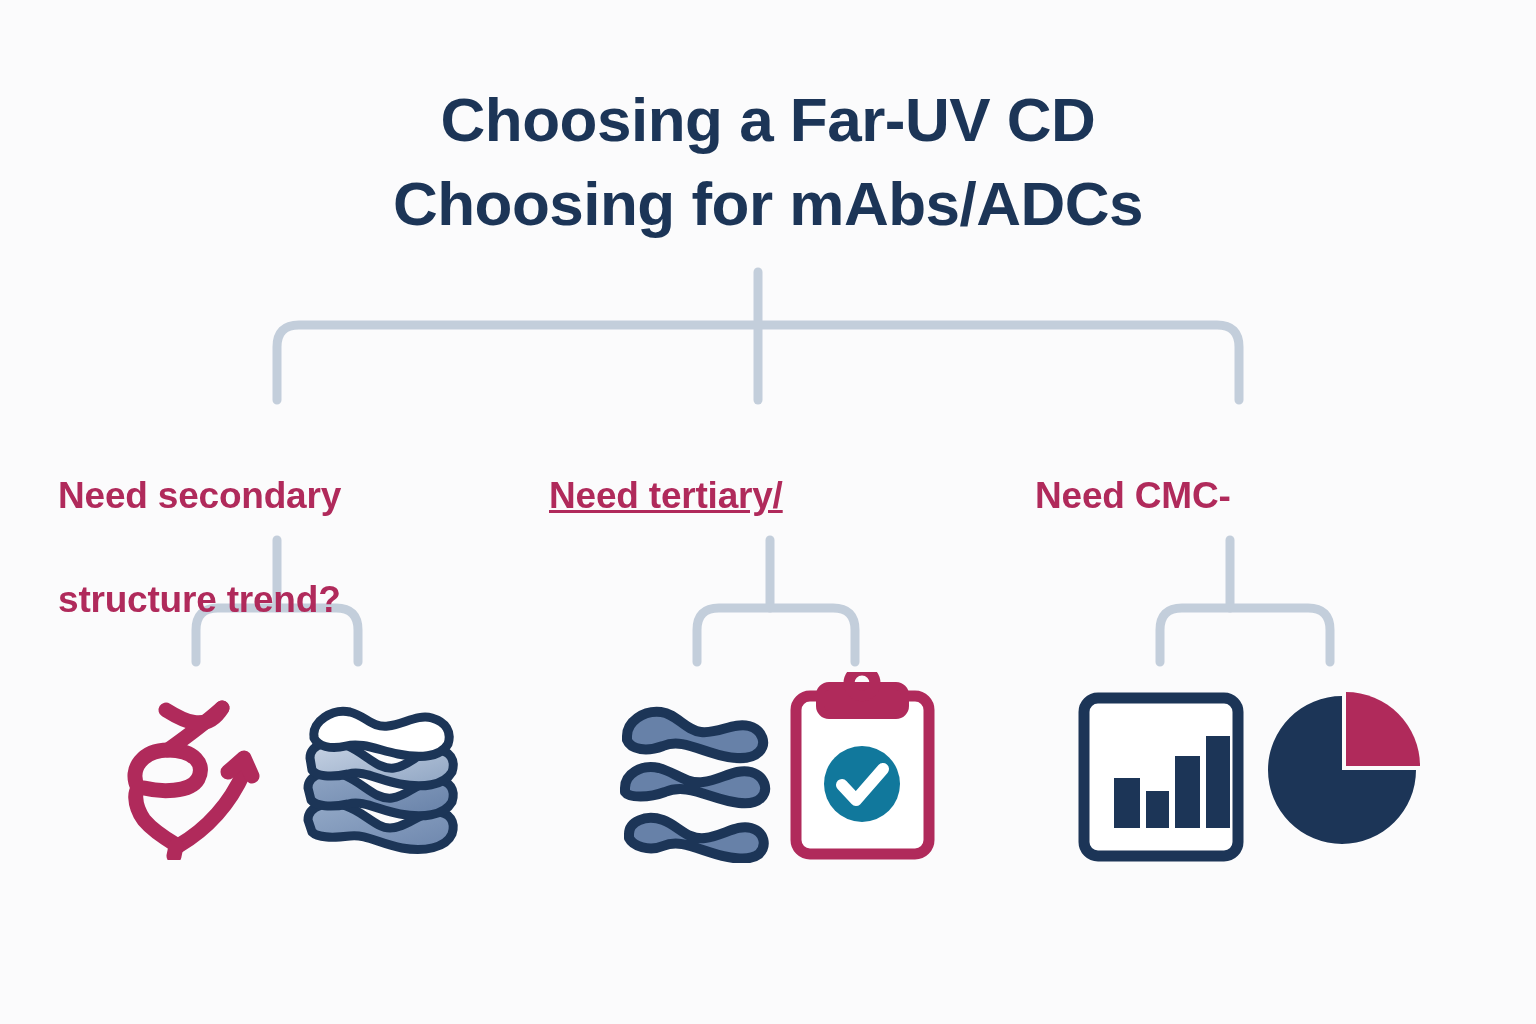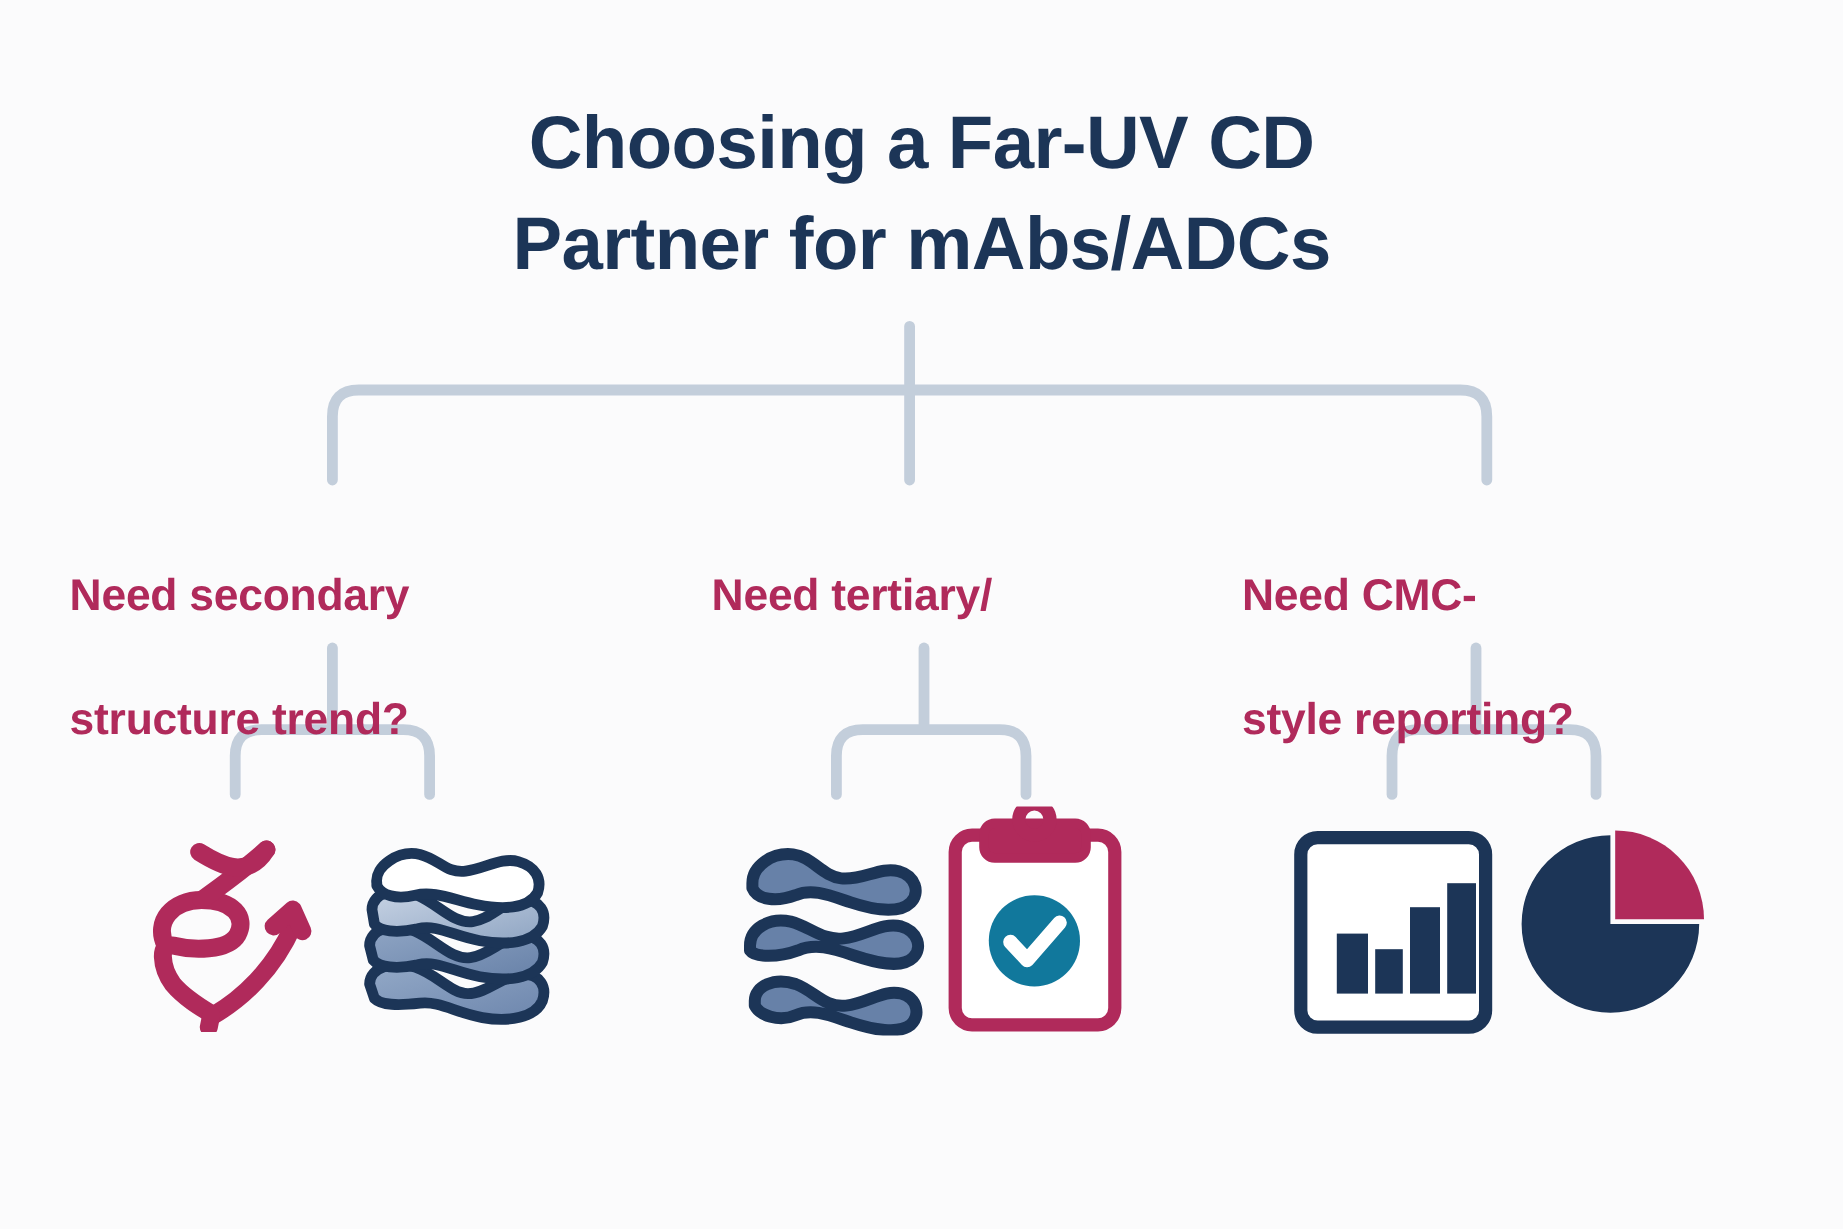--- a/index.html
+++ b/index.html
@@ -57,21 +57,21 @@
     font-size: 37px;
     line-height: 52px;
     font-weight: 700;
     letter-spacing: -0.2px;
     white-space: pre-line;
   }
   .branch-label .lbl-line {
     display: block;
   }
   #branch-1-label { left: 58px;   top: 418px; width: 470px; }
-  #branch-2-label { left: 593px;  top: 418px; width: 400px; }
+  #branch-2-label { left: 549px;  top: 418px; width: 400px; text-decoration: underline; }
   #branch-3-label { left: 1035px; top: 418px; width: 470px; }
 
   
   .icon-slot {
     position: absolute;
     display: flex;
     align-items: center;
     justify-content: center;
   }
   #icon-helix-arrow   { left: 110px;  top: 680px; width: 180px; height: 180px; }
@@ -81,21 +81,21 @@
   #icon-bar-chart     { left: 1072px; top: 688px; width: 178px; height: 178px; }
   #icon-pie-chart     { left: 1256px; top: 676px; width: 172px; height: 182px; }
 </style>
 </head>
 <body>
 
 <div id="infographic">
 
   <div class="title-block">
     <span class="title-line">Choosing a Far-UV CD</span>
-    <span class="title-line">Partner for mAbs/ADCs</span>
+    <span class="title-line">Choosing for mAbs/ADCs</span>
   </div>
 
   <svg class="connector-layer" viewBox="0 0 1536 1024" width="1536" height="1024" aria-hidden="true">
     <g fill="none" stroke="#c3cedb" stroke-width="9" stroke-linecap="round" stroke-linejoin="round">
 
       <path d="M758,272 L758,400"></path>
 
       <path d="M277,400 L277,347 Q277,325 299,325 L1217,325 Q1239,325 1239,347 L1239,400"></path>
 
       <path d="M277,540 L277,608"></path>
@@ -113,21 +113,20 @@
     <span class="lbl-line">Need secondary</span>
     <span class="lbl-line">structure trend?</span>
   </div>
 
   <div class="branch-label" id="branch-2-label">
     <span class="lbl-line">Need tertiary/</span>
   </div>
 
   <div class="branch-label" id="branch-3-label">
     <span class="lbl-line">Need CMC-</span>
-    <span class="lbl-line">style reporting?</span>
   </div>
 
   <div class="icon-slot" id="icon-helix-arrow">
     <svg viewBox="0 0 180 180" width="180" height="180" aria-hidden="true">
       <g fill="none" stroke="#b02a5b" stroke-width="15" stroke-linecap="round" stroke-linejoin="round">
 
         <path d="M28,108 C18,88 34,70 58,70 C84,70 96,84 88,99 C80,113 50,112 34,108 C22,105 24,126 34,140
                  C44,152 58,160 68,166"></path>
 
         <path d="M58,70 C72,60 94,44 112,28"></path>

